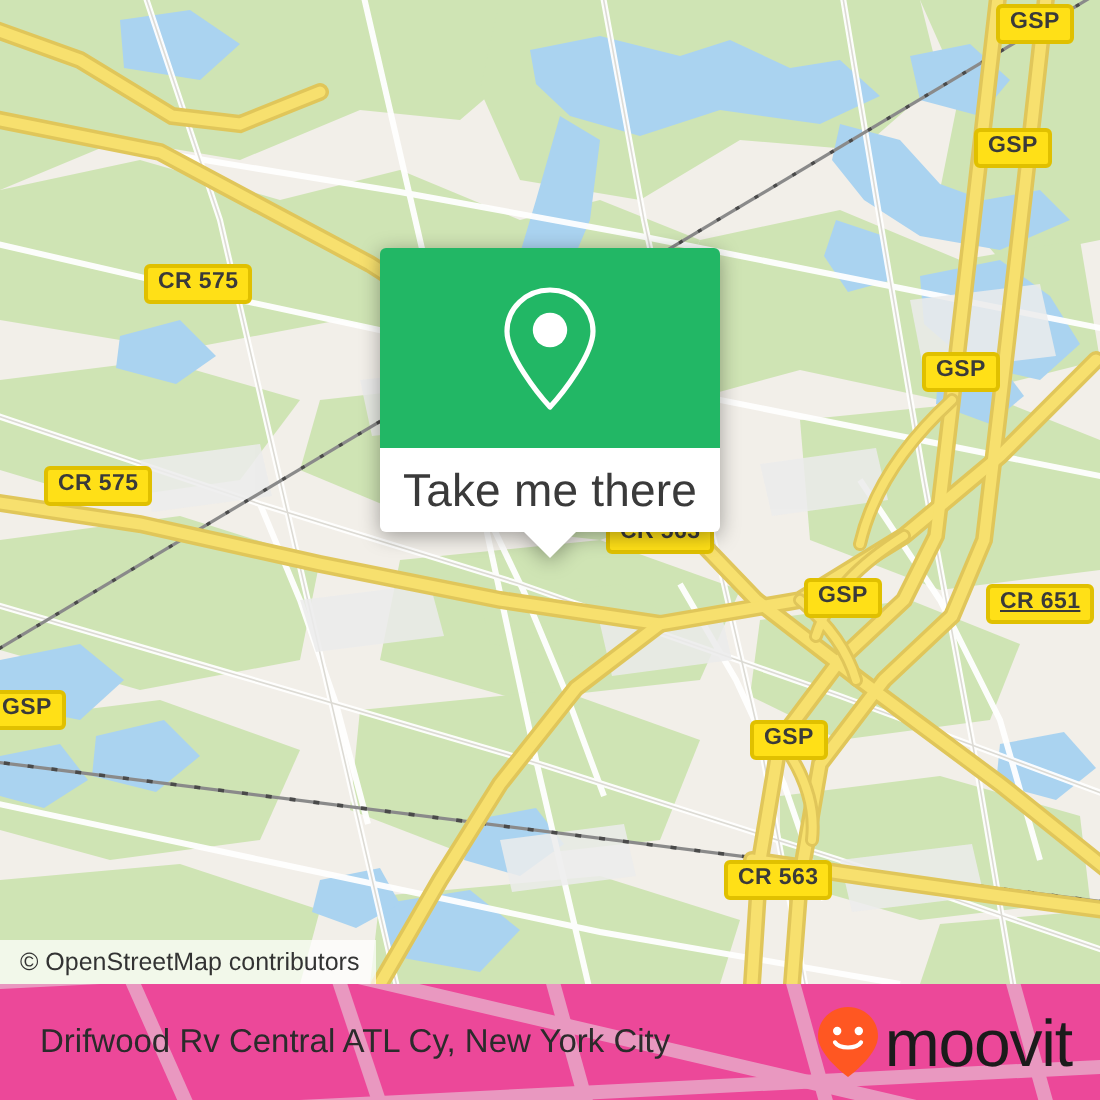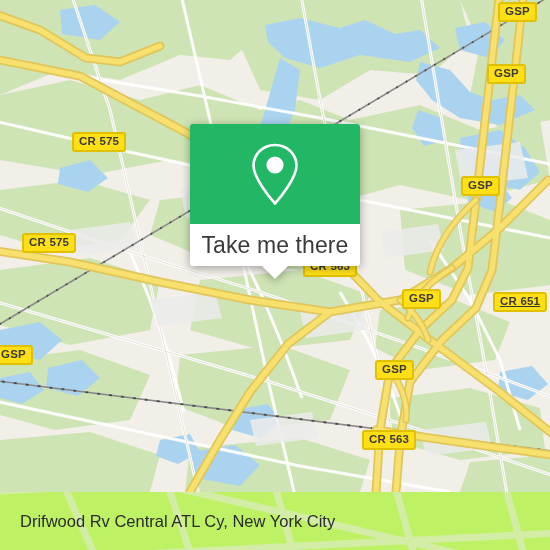--- a/index.html
+++ b/index.html
@@ -37,21 +37,21 @@
   }
   #card-tail{
     position:absolute;left:50%;top:142px;margin-left:-13px;
     width:0;height:0;border-left:13px solid transparent;
     border-right:13px solid transparent;border-top:13px solid #ffffff;
   }
 
   
   #footer{
     position:absolute;left:0;top:492px;width:550px;height:58px;
-    background:#bef264;overflow:hidden;
+    background:#ec4899;overflow:hidden;
   }
   #footer-watermark{position:absolute;left:0;top:-40px;width:550px;height:140px;opacity:.5;}
   #footer-inner{
     position:relative;height:58px;display:flex;align-items:center;
     justify-content:space-between;padding:0 14px 0 20px;box-sizing:border-box;
   }
   #place-title{font-size:16.5px;color:#2b2b2b;white-space:nowrap;}
   #brand{display:flex;align-items:center;gap:1px;}
   #brand-word{font-size:33px;color:#1b1b1b;letter-spacing:-.6px;line-height:1;font-weight:400;}
 
@@ -202,20 +202,21 @@
         <div class="shield" style="left: 461px; top: 176px;">GSP</div>
         <div class="shield" style="left: 22px; top: 233px;">CR 575</div>
         <div class="shield" style="left: 303px; top: 257px;">CR 563</div>
         <div class="shield" style="left: 402px; top: 289px;">GSP</div>
         <div class="shield" style="left: 493px; top: 292px; text-decoration: underline;">CR 651</div>
         <div class="shield" style="left: -6px; top: 345px;">GSP</div>
         <div class="shield" style="left: 375px; top: 360px;">GSP</div>
         <div class="shield" style="left: 362px; top: 430px;">CR 563</div>
       </div>
 
+    <div id="attrib">© OpenStreetMap contributors</div>
   </div>
 
   <div id="card">
     <div id="card-top">
       <svg width="56" height="66" viewBox="0 0 56 66">
         <path d="M28 4 C16 4 6.5 13.2 6.5 24.6 C6.5 36.5 22 56 28 62.5 C34 56 49.5 36.5 49.5 24.6 C49.5 13.2 40 4 28 4 Z" fill="none" stroke="#ffffff" stroke-width="2.6" stroke-linejoin="round"></path>
         <circle cx="28" cy="24" r="8.6" fill="#ffffff"></circle>
       </svg>
     </div>
     <div id="card-bottom">Take me there</div>
@@ -230,16 +231,25 @@
         <path d="M260,-20 L310,160"></path>
           <path d="M380,-20 L430,160"></path>
         <path d="M490,-20 L540,160"></path>
         <path d="M-20,40 L580,10"></path>
           <path d="M-20,110 L580,80"></path>
         <path d="M-20,-10 L580,130"></path>
       </g>
     </svg>
     <div id="footer-inner">
       <div id="place-title">Drifwood Rv Central ATL Cy, New York City</div>
+      <div id="brand">
+        <svg width="34" height="38" viewBox="0 0 34 38">
+          <path d="M17 1.5 C8.7 1.5 2 8 2 16 C2 24.5 13 33.5 17 36.5 C21 33.5 32 24.5 32 16 C32 8 25.3 1.5 17 1.5 Z" fill="#ff5722"></path>
+          <circle cx="11.6" cy="13.5" r="2.1" fill="#ffffff"></circle>
+          <circle cx="22.4" cy="13.5" r="2.1" fill="#ffffff"></circle>
+          <path d="M10.5 19.2 C12.6 22.6 21.4 22.6 23.5 19.2" stroke="#ffffff" stroke-width="2.1" fill="none" stroke-linecap="round"></path>
+        </svg>
+        <span id="brand-word">moovit</span>
+      </div>
     </div>
   </div>
 
 </div>
 
 </body></html>

